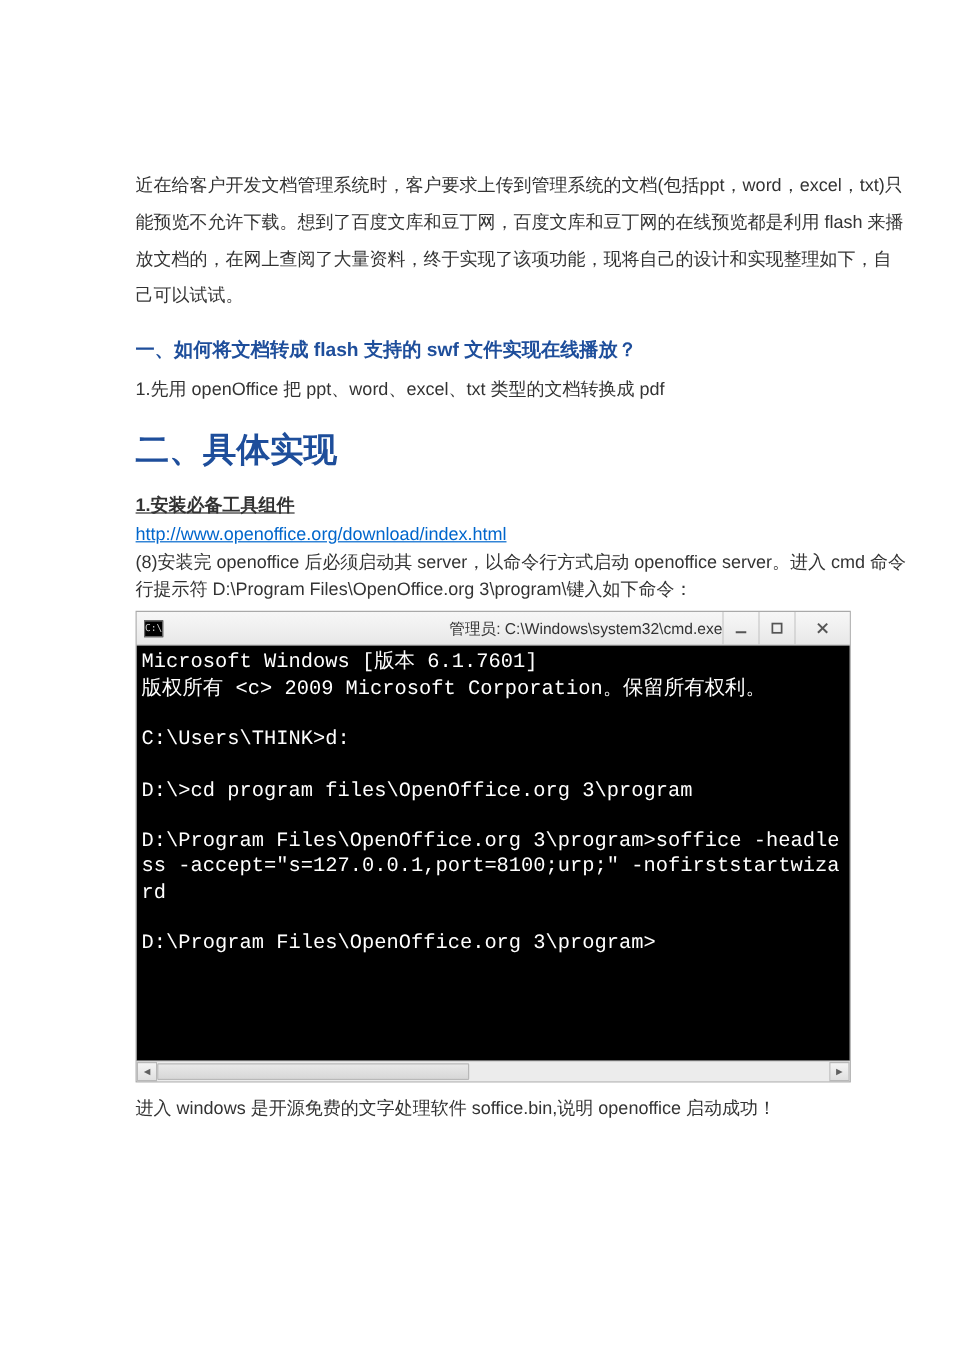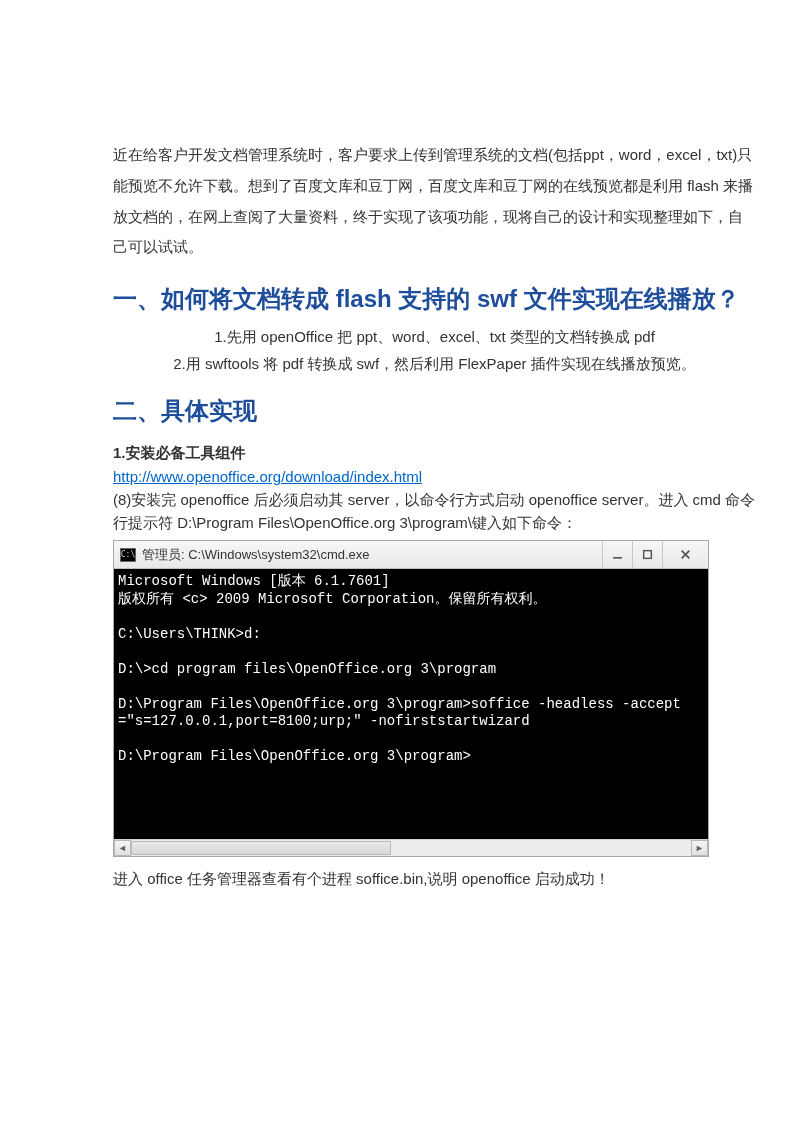--- a/index.html
+++ b/index.html
@@ -12,33 +12,33 @@
   }
   .page {
     padding: 140px 44px 60px 113px;
     color: #333;
     font-size: 15px;
     line-height: 2.05;
   }
   .intro { color: #333; }
   h2.section1 {
     color: #1e4e9b;
-    font-size: 24px;
+    font-size: 16px;
     font-weight: bold;
     margin: 18px 0 8px 0;
     line-height: 1.5;
   }
   h2.section2 {
     color: #1e4e9b;
-    font-size: 24px;
+    font-size: 28px;
     font-weight: bold;
     margin: 10px 0 6px 0;
   }
-  .steps { line-height: 1.55; margin-bottom: 4px; text-align: center; }
-  .sub-h { font-weight: bold; margin-top: 4px; line-height: 1.6; }
+  .steps { line-height: 1.55; margin-bottom: 4px; }
+  .sub-h { font-weight: bold; margin-top: 4px; line-height: 1.6; text-decoration: underline; }
   .body-text { line-height: 1.55; }
   a.link { color: #0066cc; text-decoration: underline; margin-top: 48px; }
 
   
   .cmd-window {
     margin-top: 6px;
     width: 596px;
     border: 1px solid #a9a9a9;
     background: #efefef;
     font-size: 0;
@@ -59,40 +59,40 @@
     background: #000;
     margin-right: 6px;
     display: inline-flex;
     align-items: center;
     justify-content: center;
     color: #ccc;
     font-size: 8px;
     font-family: monospace;
     border: 1px solid #666;
   }
-  .cmd-title { flex: 1; }
+  .cmd-title { flex: 1; text-align: right; }
   .win-btns { display: flex; height: 100%; }
   .win-btn {
     width: 30px;
     display: flex;
     align-items: center;
     justify-content: center;
     border-left: 1px solid #c8c8c8;
     color: #5a5a5a;
     font-size: 13px;
     cursor: pointer;
   }
   .win-btn.close { width: 46px; }
   .win-btn svg { width: 11px; height: 11px; }
 
   .cmd-body {
     background: #000;
     color: #fff;
     font-family: "NSimSun", "SimSun", "Courier New", monospace;
-    font-size: 14px;
+    font-size: 17px;
     line-height: 1.25;
     padding: 4px 4px 2px 4px;
     white-space: pre-wrap;
     word-break: break-all;
     min-height: 270px;
   }
   .scrollbar-h {
     height: 17px;
     background: #f0f0f0;
     border-top: 1px solid #d4d4d4;
@@ -123,21 +123,20 @@
 </head>
 <body>
 
 <div class="page">
 
   <div class="intro">近在给客户开发文档管理系统时，客户要求上传到管理系统的文档(包括ppt，word，excel，txt)只能预览不允许下载。想到了百度文库和豆丁网，百度文库和豆丁网的在线预览都是利用 flash 来播放文档的，在网上查阅了大量资料，终于实现了该项功能，现将自己的设计和实现整理如下，自己可以试试。</div>
 
   <h2 class="section1">一、如何将文档转成 flash 支持的 swf 文件实现在线播放？</h2>
 
   <div class="steps">1.先用 openOffice 把 ppt、word、excel、txt 类型的文档转换成 pdf</div>
-  <div class="steps">2.用 swftools 将 pdf 转换成 swf，然后利用 FlexPaper 插件实现在线播放预览。</div>
 
   <h2 class="section2">二、具体实现</h2>
 
   <div class="sub-h">1.安装必备工具组件</div>
 
   <div class="body-text">
     <a class="link" href="#">http://www.openoffice.org/download/index.html</a>
   </div>
   <div class="body-text">(8)安装完 openoffice 后必须启动其 server，以命令行方式启动 openoffice server。进入 cmd 命令行提示符 D:\Program Files\OpenOffice.org 3\program\键入如下命令：</div>
 
@@ -181,15 +180,15 @@
 </div>
     <div class="scrollbar-h">
       <div class="sb-btn">◄</div>
       <div class="sb-track">
         <div class="sb-thumb"></div>
       </div>
       <div class="sb-btn">►</div>
     </div>
   </div>
 
-  <div class="after-cmd">进入 office 任务管理器查看有个进程 soffice.bin,说明 openoffice 启动成功！</div>
+  <div class="after-cmd">进入 windows 是开源免费的文字处理软件 soffice.bin,说明 openoffice 启动成功！</div>
 
 </div>
 
 </body></html>

